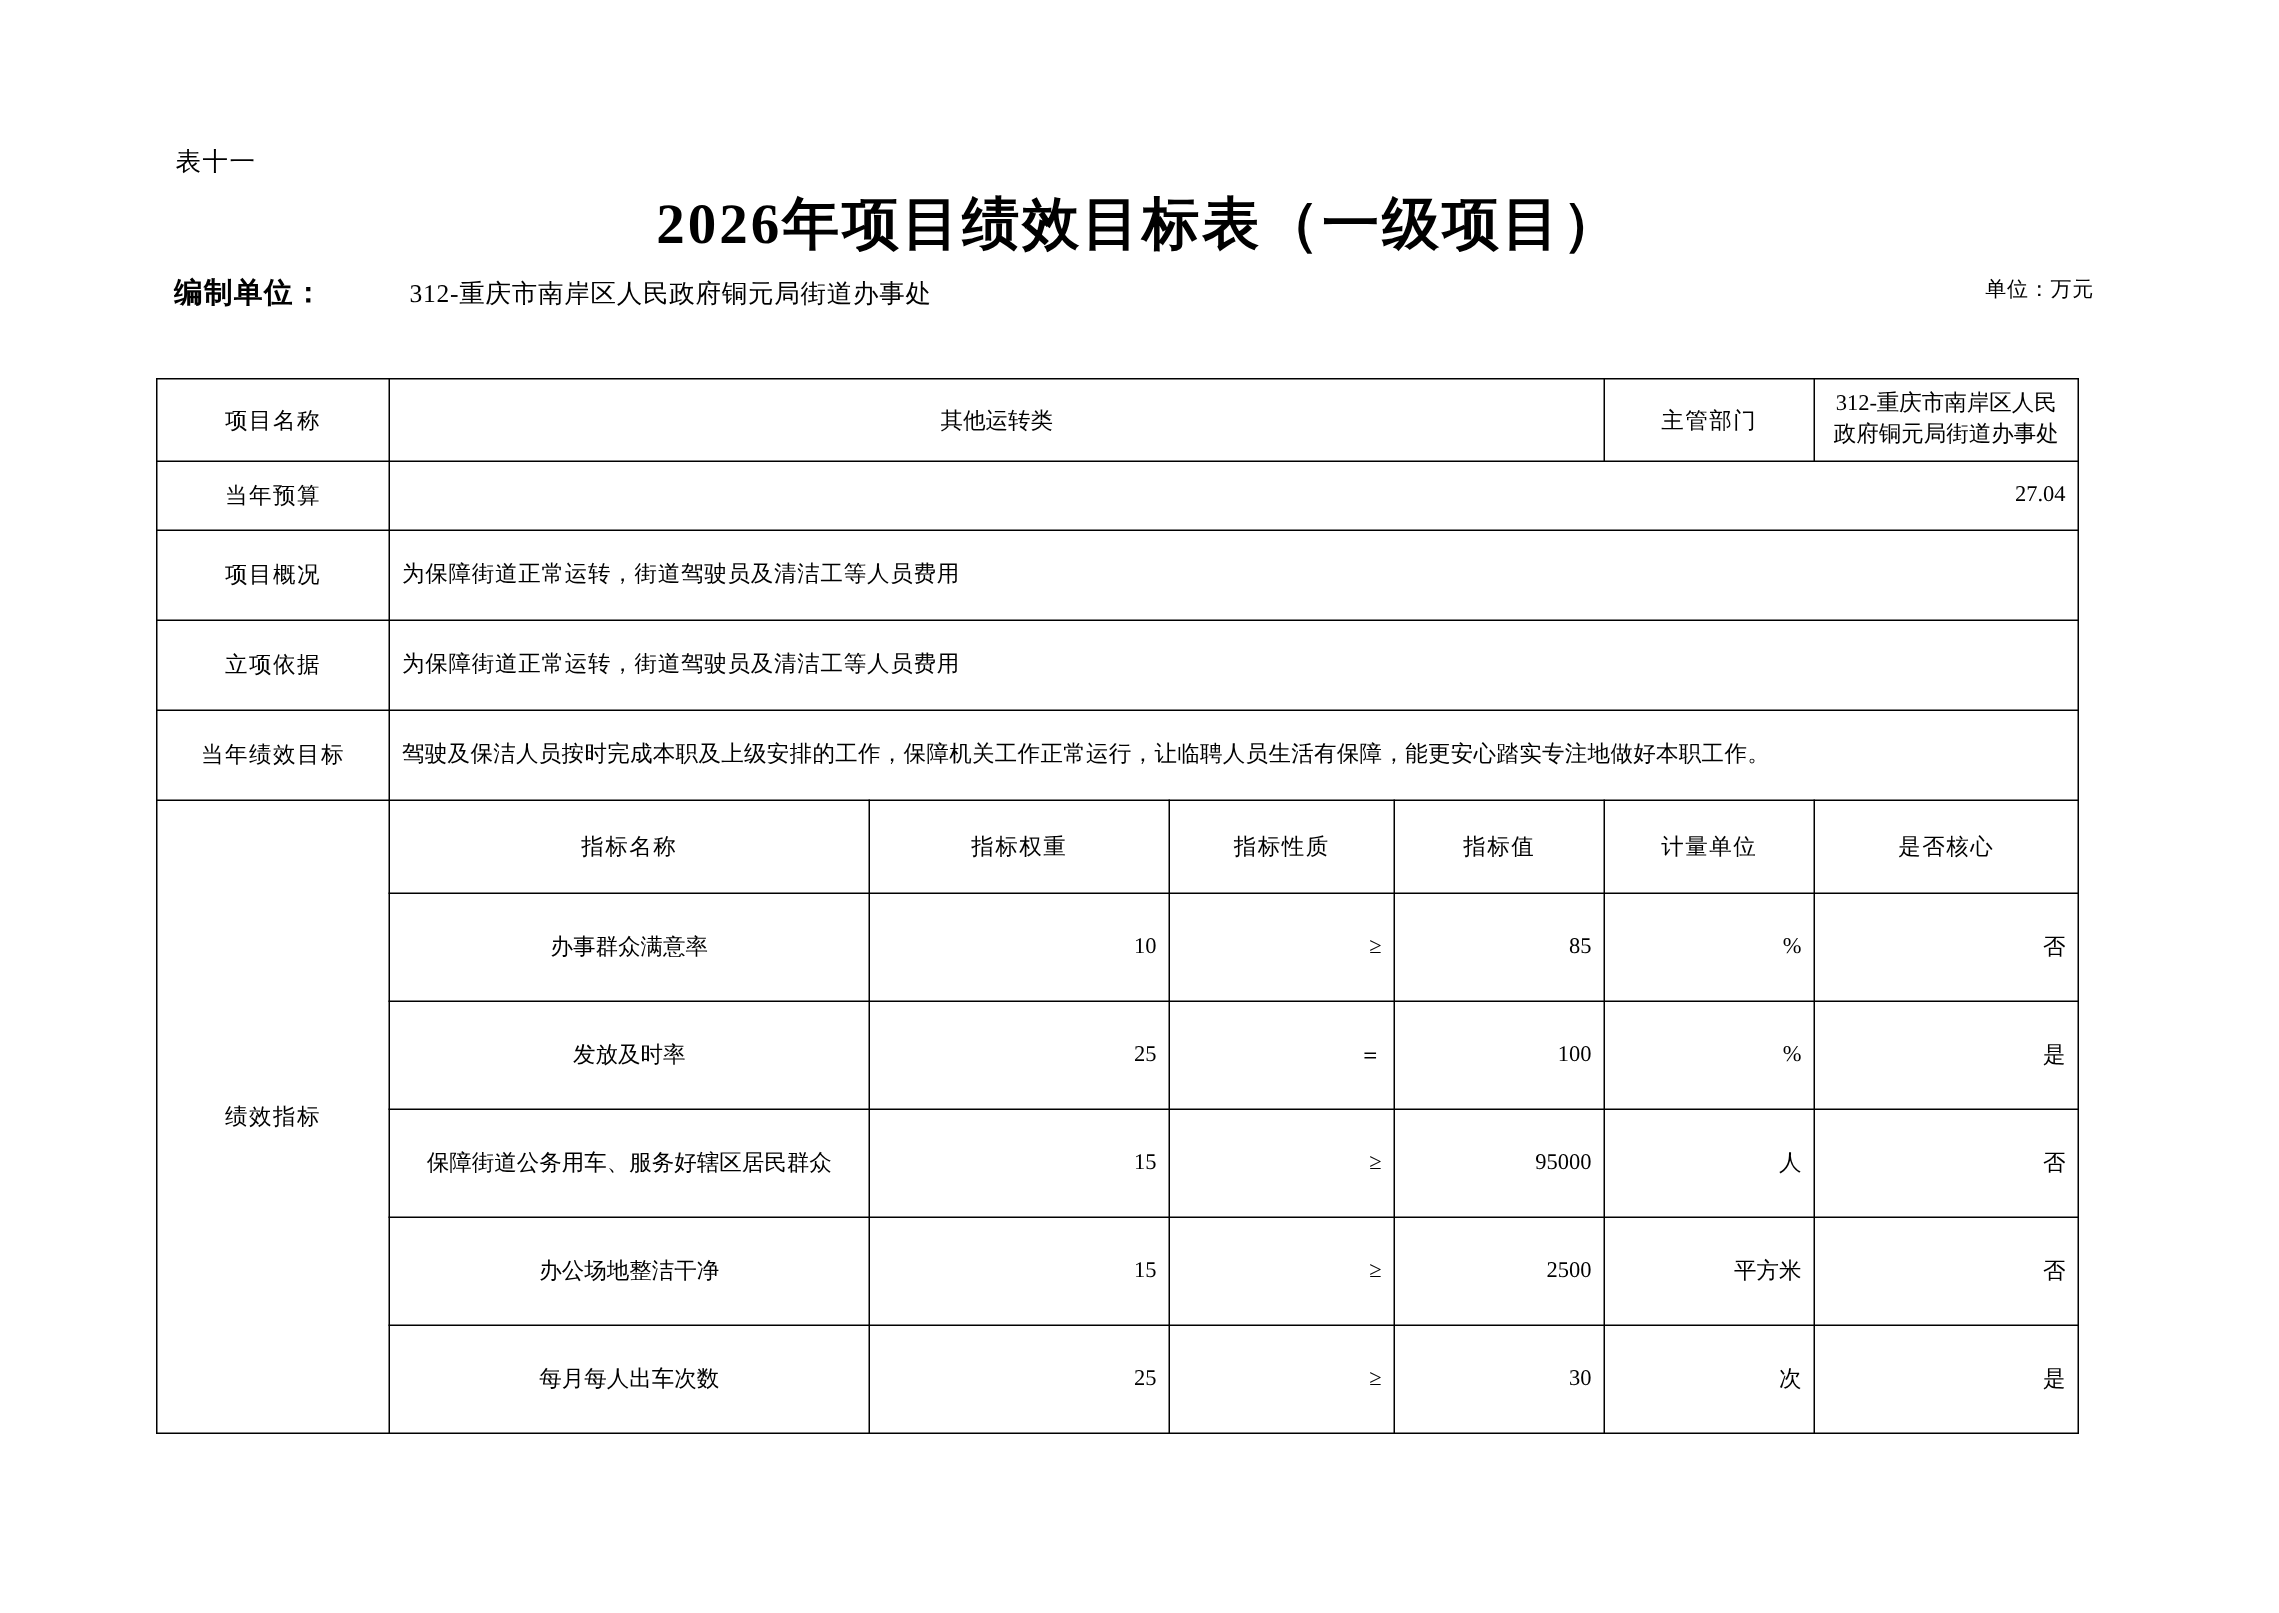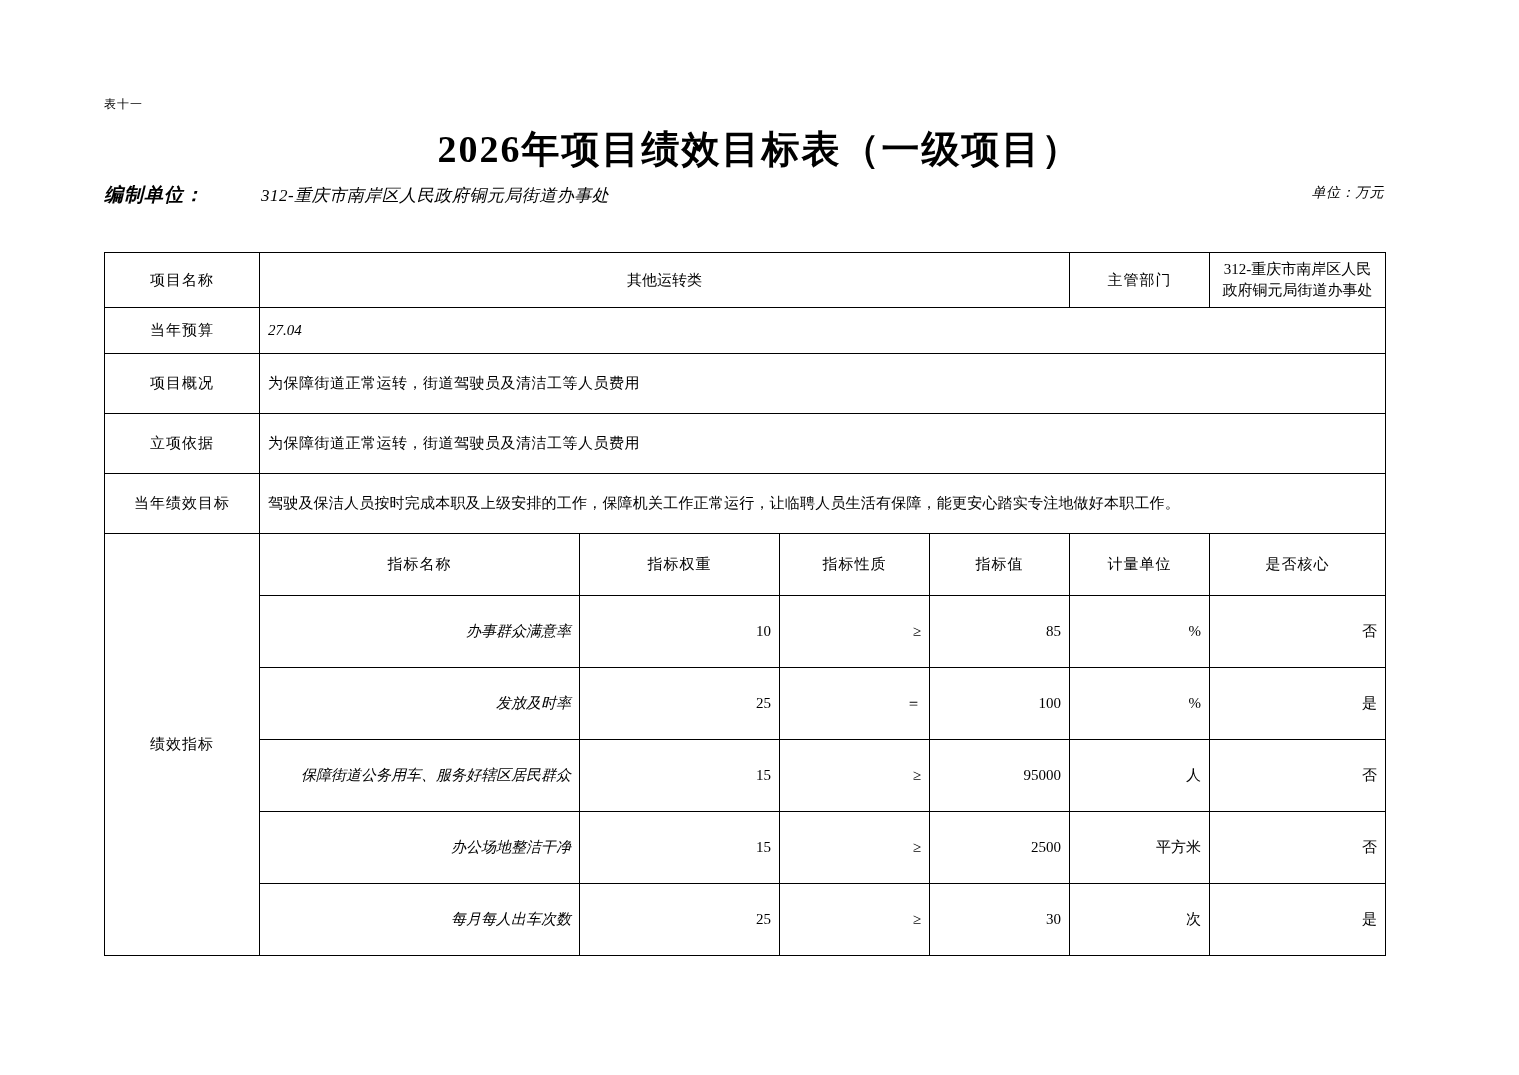--- a/index.html
+++ b/index.html
@@ -16,42 +16,41 @@
   }
   .page {
     position: relative;
     width: 1519px;
     height: 1075px;
     box-sizing: border-box;
     padding: 0;
   }
   .table-label {
     position: absolute;
-    left: 104px;
+    left: 117px;
     top: 96px;
-    font-size: 12px;
+    font-size: 17px;
     letter-spacing: 1px;
   }
   .doc-title {
     position: absolute;
     left: 0;
     top: 124px;
     width: 1519px;
     text-align: center;
     font-size: 38px;
     font-weight: bold;
     letter-spacing: 2px;
   }
   .meta-row {
     position: absolute;
-    left: 104px;
+    left: 116px;
     top: 182px;
     width: 1280px;
     height: 26px;
-    font-style: italic;
   }
   .meta-left-label {
     position: absolute;
     left: 0;
     top: 0;
     font-size: 19px;
     font-weight: bold;
     letter-spacing: 1px;
   }
   .meta-left-value {
@@ -105,47 +104,45 @@
   .dept-name {
     text-align: center;
     font-size: 15px;
     line-height: 1.4;
   }
   .proj-name {
     text-align: center;
     font-size: 16px;
   }
   .budget-val {
-    text-align: left;
-    font-size: 16px;
-    font-style: italic;
+    text-align: right;
+    font-size: 16px;
   }
   .para {
     text-align: left;
     font-size: 16px;
     letter-spacing: 0.5px;
     line-height: 1.5;
   }
   .goal {
     text-align: left;
     font-size: 16px;
     letter-spacing: 0.2px;
     line-height: 1.5;
   }
   .perf-label {
     text-align: center;
     font-size: 19px;
     font-weight: bold;
     letter-spacing: 1px;
   }
   .ind-name {
-    text-align: right;
+    text-align: center;
     font-size: 16px;
     padding-left: 12px;
-    font-style: italic;
   }
   .ind-cell {
     text-align: right;
     font-size: 16px;
   }
 </style>
 </head>
 <body>
 
 <div class="page">

